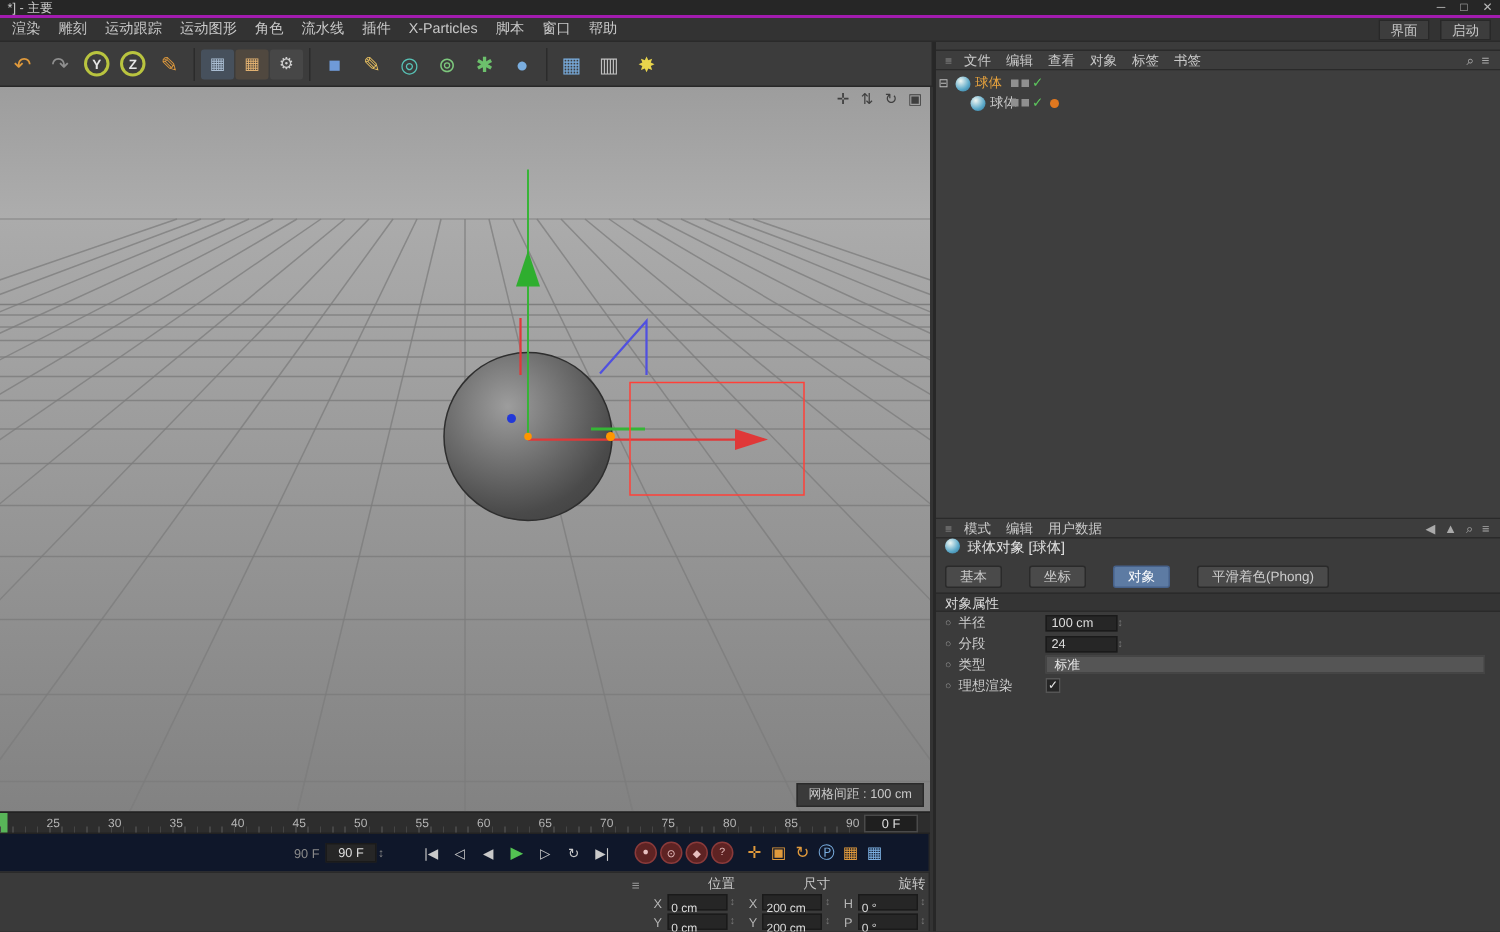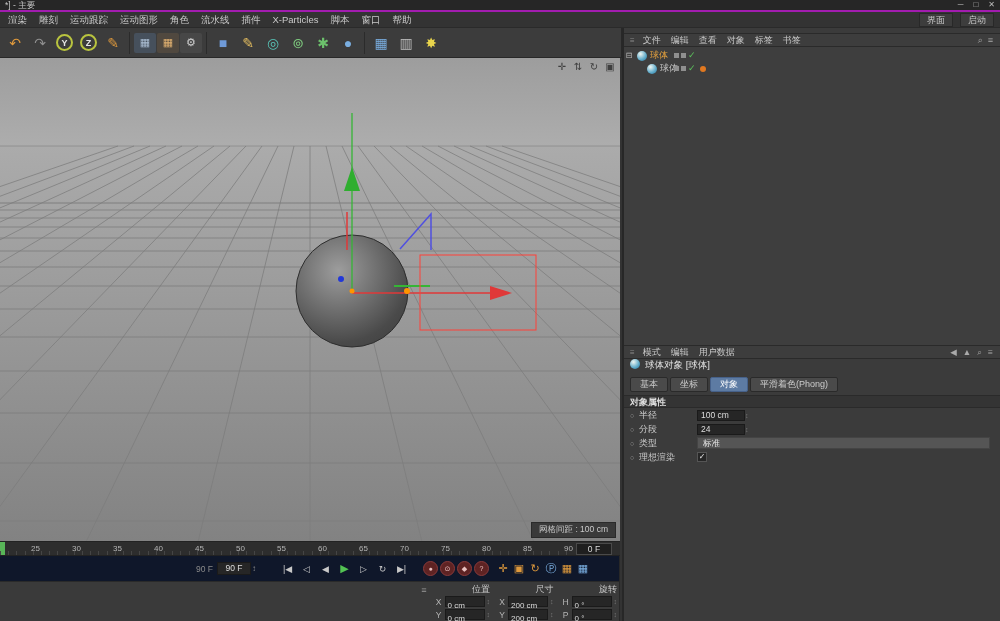--- a/index.html
+++ b/index.html
@@ -77,24 +77,24 @@
   .odots{position:absolute;left:50px;display:flex;gap:2px;align-items:center}
   .dot-sq{width:5px;height:5px;background:#8f8f8f}
   .ocheck{color:#5cc45c;font-size:9px;line-height:9px}
   .otag{width:6px;height:6px;border-radius:50%;background:#e07820;margin-left:2px}
 
   
   #am-modebar{height:14px;background:#3d3d3d;border-top:1px solid #2a2a2a;border-bottom:1px solid #2a2a2a;display:flex;align-items:center;font-size:9px;padding:0 3px}
   #am-icons-right{margin-left:auto;display:flex;gap:6px;padding-right:4px;color:#aaa;font-size:8.5px}
   #am-title{height:16px;display:flex;align-items:flex-start;gap:5px;padding:0 6px;font-size:9.5px;color:#e2e2e2}
   .am-obj-icon{width:10px;height:10px;border-radius:50%;background:radial-gradient(circle at 35% 30%,#eef6f2,#5aa8c8 60%,#2f6f92)}
-  #am-tabs{display:flex;gap:2px;padding:2px 6px 3px 6px}
+  #am-tabs{display:flex;gap:18px;padding:2px 6px 3px 6px}
   .am-tab{background:#4a4a4a;border:1px solid #2a2a2a;padding:1px 9px;font-size:9px;color:#ccc;border-radius:2px;line-height:11px}
   .am-tab.active{background:#5d7ba3;border-color:#46618a;color:#fff}
-  #am-section{height:13px;background:#343434;border-top:1px solid #2a2a2a;border-bottom:1px solid #2a2a2a;padding:0 6px;font-size:9px;font-weight:bold;color:#ddd;line-height:12px}
+  #am-section{height:13px;background:#343434;border-top:1px solid #2a2a2a;border-bottom:1px solid #2a2a2a;padding:0 6px;font-size:9px;font-weight:normal;color:#ddd;line-height:12px}
   .prow{height:14px;display:flex;align-items:center;padding-left:6px;font-size:9px}
   .pcirc{width:9px;color:#999;font-size:7px}
   .plabel{width:58px;color:#ccc;white-space:nowrap}
   .pinput{width:48px;height:11px;background:#262626;border:1px solid #1a1a1a;color:#ddd;font-size:8.5px;line-height:9px;padding:0 3px}
   .pwide{flex:1;margin-right:10px;background:#555;border:1px solid #444;height:12px;font-size:8.5px;line-height:10px;padding:0 5px;color:#e8e8e8}
   .pcheck{width:10px;height:10px;background:#262626;border:1px solid #555;color:#e8e8e8;font-size:8px;line-height:8px;text-align:center}
 </style>
 </head>
 <body>
 

